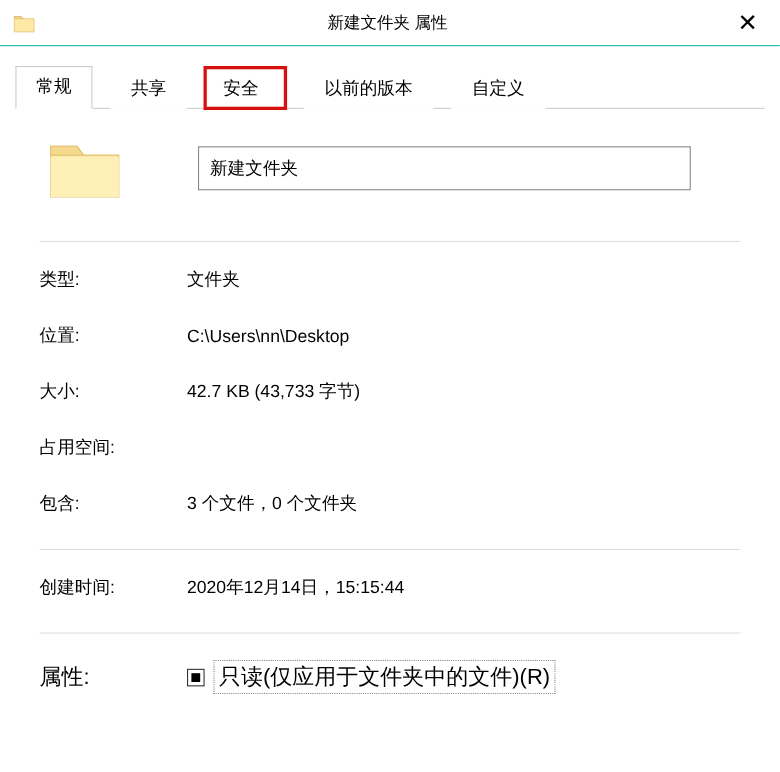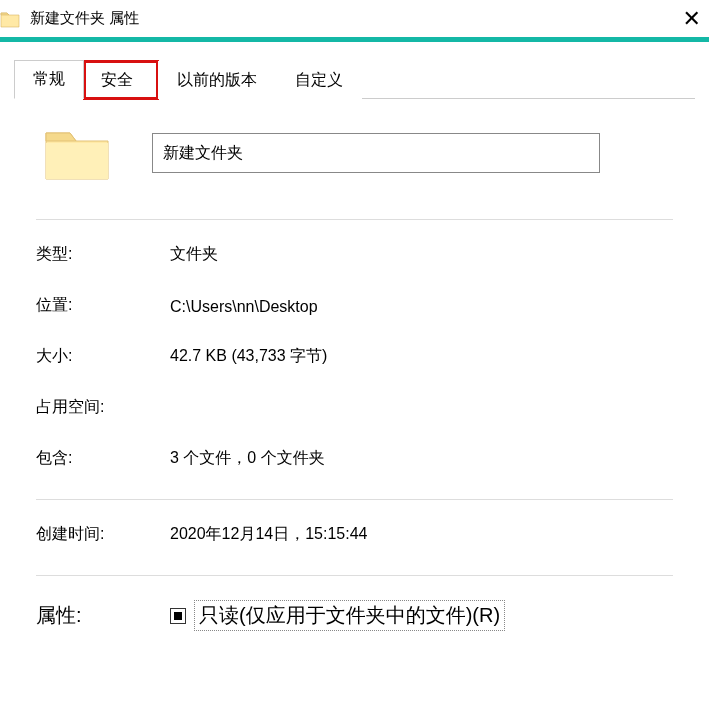--- a/index.html
+++ b/index.html
@@ -8,23 +8,24 @@
       font-size: 15px;
       background: #fff;
       width: 709px;
       height: 702px;
       overflow: hidden;
     }
     .titlebar {
       display: flex;
       align-items: center;
       height: 42px;
-      padding: 0 0;
-      background: #fff;
-      border-bottom: 5px solid #14b8a6;
+      padding: 0 12px;
+      background: #fff;
+      border-bottom: 1px solid #14b8a6;
+      text-align: center;
     }
     .titlebar-icon {
       width: 20px;
       height: 18px;
       margin-right: 10px;
     }
     .titlebar-title {
       flex: 1;
       font-size: 15px;
       color: #000;
@@ -38,20 +39,21 @@
       line-height: 1;
     }
     .content-wrap {
       padding: 18px 14px 0 14px;
     }
     .tabs {
       display: flex;
       align-items: flex-end;
       border-bottom: 1px solid #ccc;
       position: relative;
+      gap: 16px;
     }
     .tab {
       padding: 8px 18px 8px 18px;
       font-size: 16px;
       color: #000;
       cursor: pointer;
       border: 1px solid transparent;
       border-bottom: none;
       position: relative;
       margin-bottom: -1px;
@@ -83,20 +85,21 @@
       margin-left: 6px;
     }
     .name-input {
       flex: 1;
       max-width: 448px;
       height: 40px;
       border: 1px solid #888;
       padding: 0 10px;
       font-size: 16px;
       font-family: Liberation Mono, monospace;
+      margin-left: 28px;
     }
     .divider {
       border: none;
       border-top: 1px solid #ddd;
       margin: 0 0 24px 0;
     }
     .prop-row {
       display: flex;
       margin-bottom: 30px;
       font-size: 16px;
@@ -152,20 +155,21 @@
     </svg>
   </span>
   <span class="titlebar-title">新建文件夹 属性</span>
   <span class="close-btn">✕</span>
 </div>
 
 <div class="content-wrap">
 
   <div class="tabs">
     <div class="tab active">常规</div>
+    <div class="tab">共享</div>
     <div class="tab highlighted">安全</div>
     <div class="tab">以前的版本</div>
     <div class="tab">自定义</div>
   </div>
 
   <div class="tab-content">
 
     <div class="header-row">
       <span class="folder-icon">
         <svg viewBox="0 0 70 60">

